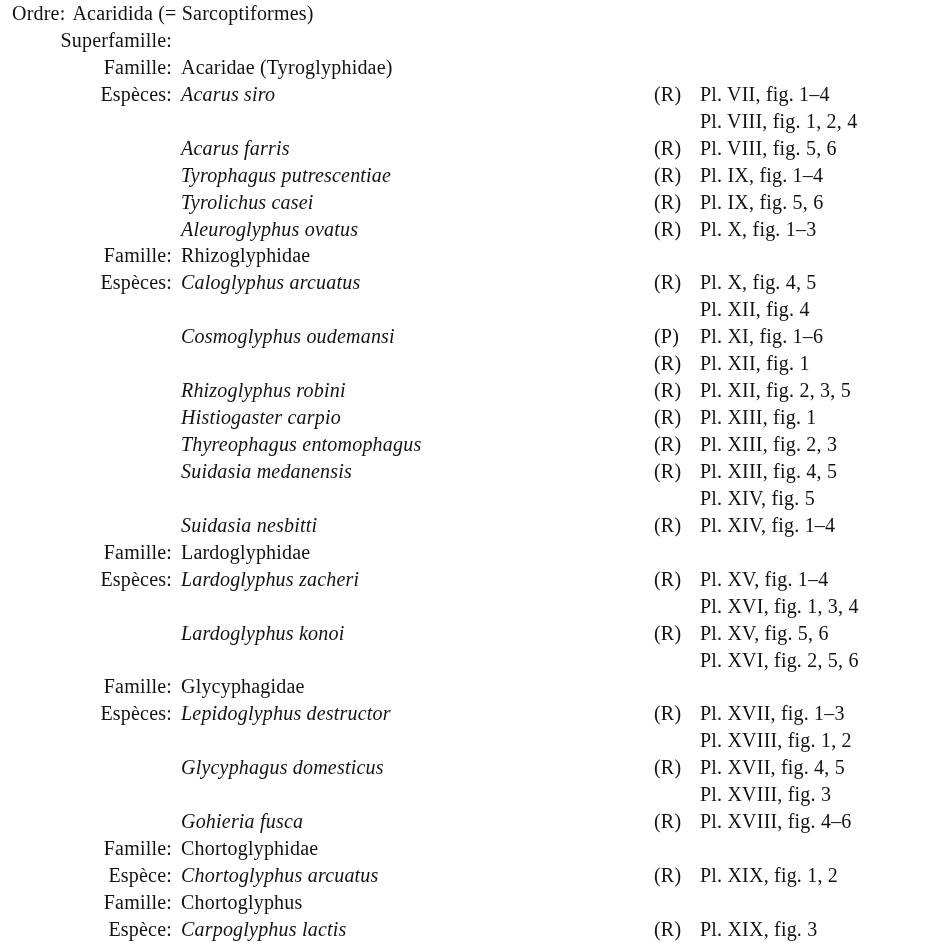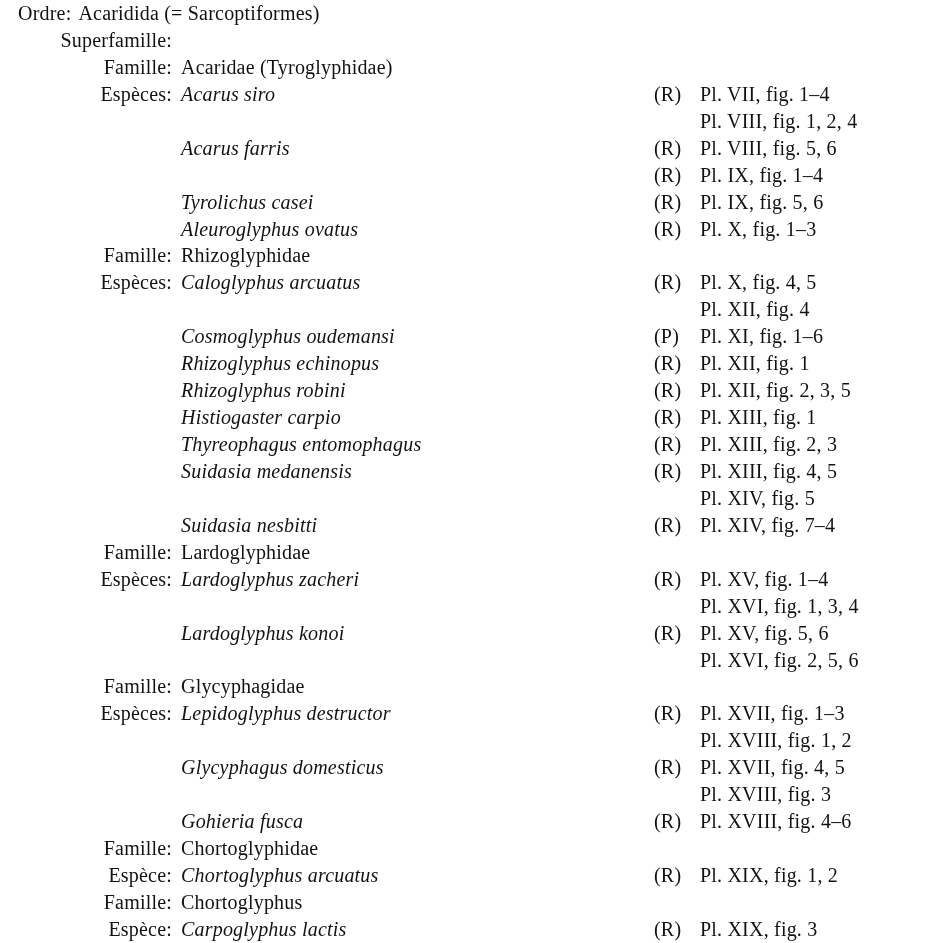--- a/index.html
+++ b/index.html
@@ -52,21 +52,21 @@
     position: absolute;
     left: 654px;
     top: 0;
   }
   .ref {
     position: absolute;
     left: 700px;
     top: 0;
   }
   .flow {
-    padding-left: 18px;
+    padding-left: 12px;
   }
   .flow .flow-label {
     display: inline;
   }
   .flow .flow-value {
     display: inline;
     margin-left: 7px;
   }
 </style>
 </head>
@@ -90,20 +90,21 @@
       </div>
       <div class="row">
         <span class="ref">Pl. VIII, fig. 1, 2, 4</span>
       </div>
       <div class="row">
         <span class="val italic">Acarus farris</span>
         <span class="marker">(R)</span>
         <span class="ref">Pl. VIII, fig. 5, 6</span>
       </div>
       <div class="row">
+        <span class="val italic">Tyrophagus putrescentiae</span>
         <span class="marker">(R)</span>
         <span class="ref">Pl. IX, fig. 1–4</span>
       </div>
       <div class="row">
         <span class="val italic">Tyrolichus casei</span>
         <span class="marker">(R)</span>
         <span class="ref">Pl. IX, fig. 5, 6</span>
       </div>
       <div class="row">
         <span class="val italic">Aleuroglyphus ovatus</span>
@@ -122,21 +123,20 @@
       </div>
       <div class="row">
         <span class="ref">Pl. XII, fig. 4</span>
       </div>
       <div class="row">
         <span class="val italic">Cosmoglyphus oudemansi</span>
         <span class="marker">(P)</span>
         <span class="ref">Pl. XI, fig. 1–6</span>
       </div>
       <div class="row">
-        <span class="val italic">Rhizoglyphus echinopus</span>
         <span class="marker">(R)</span>
         <span class="ref">Pl. XII, fig. 1</span>
       </div>
       <div class="row">
         <span class="val italic">Rhizoglyphus robini</span>
         <span class="marker">(R)</span>
         <span class="ref">Pl. XII, fig. 2, 3, 5</span>
       </div>
       <div class="row">
         <span class="val italic">Histiogaster carpio</span>
@@ -152,21 +152,21 @@
         <span class="val italic">Suidasia medanensis</span>
         <span class="marker">(R)</span>
         <span class="ref">Pl. XIII, fig. 4, 5</span>
       </div>
       <div class="row">
         <span class="ref">Pl. XIV, fig. 5</span>
       </div>
       <div class="row">
         <span class="val italic">Suidasia nesbitti</span>
         <span class="marker">(R)</span>
-        <span class="ref">Pl. XIV, fig. 7–4</span>
+        <span class="ref">Pl. XIV, fig. 1–4</span>
       </div>
       <div class="row">
         <span class="lab">Famille:</span>
         <span class="val">Lardoglyphidae</span>
       </div>
       <div class="row">
         <span class="lab">Espèces:</span>
         <span class="val italic">Lardoglyphus zacheri</span>
         <span class="marker">(R)</span>
         <span class="ref">Pl. XV, fig. 1–4</span>

